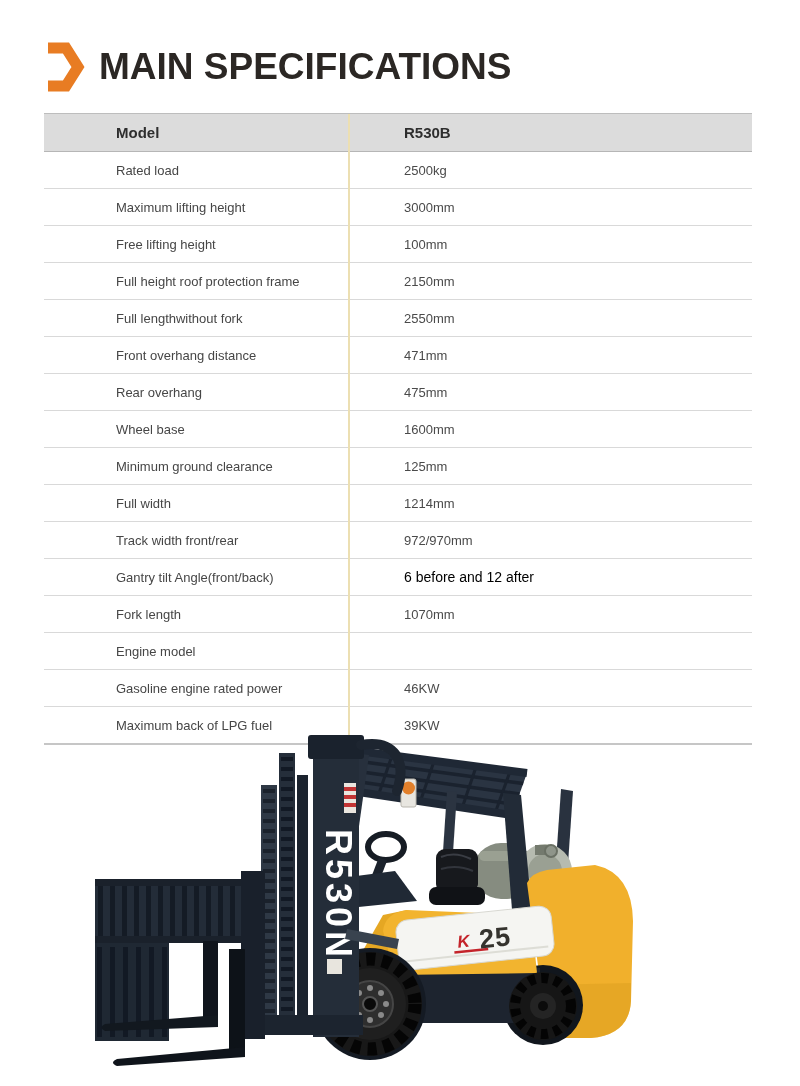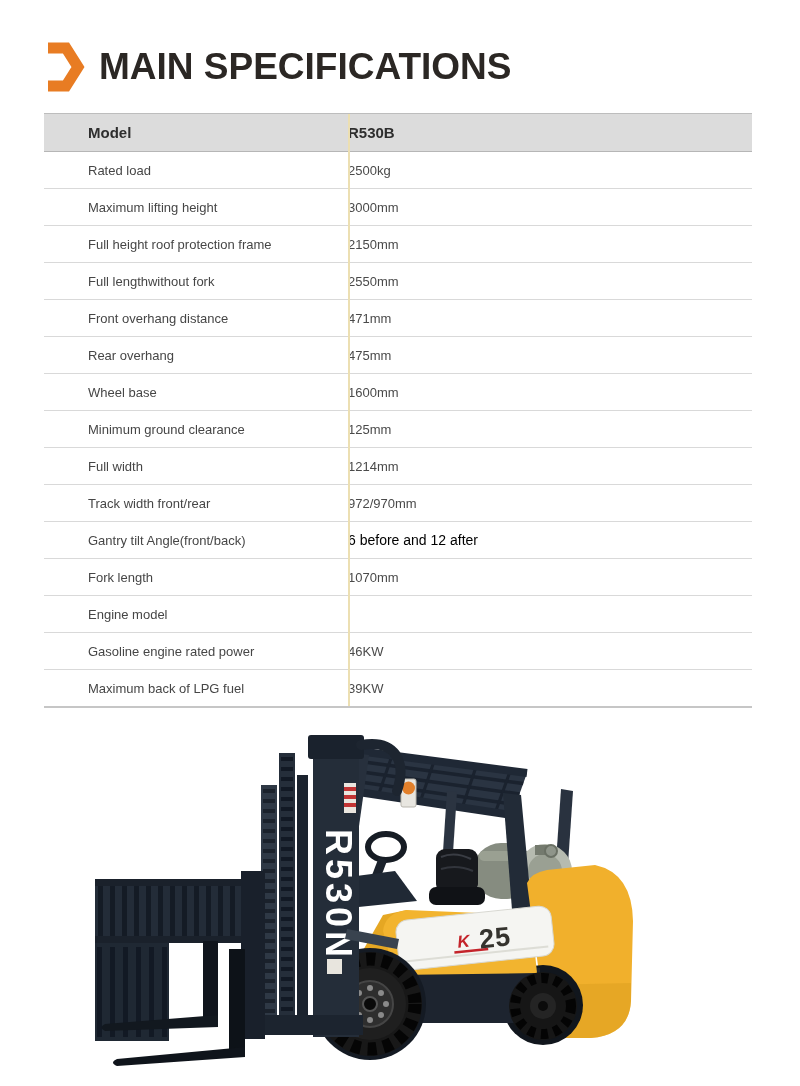--- a/index.html
+++ b/index.html
@@ -14,21 +14,21 @@
   .page-title{margin:0;font-size:37px;font-weight:bold;color:#2b2724;letter-spacing:0px;line-height:54px;}
 
   
   .spec-table{
     position:absolute;left:44px;top:113px;width:708px;background:#fff;
     border-top:1px solid #bdbdbd;border-bottom:2px solid #c6c6c6;
   }
   .trow{display:flex;height:36px;align-items:center;border-bottom:1px solid #d9d9d9;}
   .trow:last-child{border-bottom:none;}
   .trow.header{height:37px;background:#dcdcdc;border-bottom:1px solid #b6b6b6;}
-  .cell{box-sizing:border-box;white-space:nowrap;}
+  .cell{box-sizing:border-box;white-space:nowrap;margin-left:28px;}
   .cell.label{width:304px;padding-left:44px;font-size:13px;color:#464646;}
   .cell.value{flex:1;font-size:13px;color:#4a4a4a;}
   .trow.header .cell.label,
   .trow.header .cell.value{font-size:15px;font-weight:bold;color:#2e2e2e;}
   .trow.emphasis .cell.value{color:#000000;font-size:14px;}
   .col-divider{position:absolute;top:0;bottom:0;left:304px;width:2px;background:#ecdfb2;}
 
   
   .forklift-wrap{position:absolute;left:95px;top:733px;width:545px;height:347px;}
   .forklift-wrap svg{display:block;width:100%;height:100%;}
@@ -55,20 +55,24 @@
   <div class="trow">
     <div class="cell label">Rated load</div>
     <div class="cell value">2500kg</div>
   </div>
 
   <div class="trow">
     <div class="cell label">Maximum lifting height</div>
     <div class="cell value">3000mm</div>
   </div>
 
+  <div class="trow">
+    <div class="cell label">Free lifting height</div>
+    <div class="cell value">100mm</div>
+  </div>
 
   <div class="trow">
     <div class="cell label">Full height roof protection frame</div>
     <div class="cell value">2150mm</div>
   </div>
 
   <div class="trow">
     <div class="cell label">Full lengthwithout fork</div>
     <div class="cell value">2550mm</div>
   </div>

